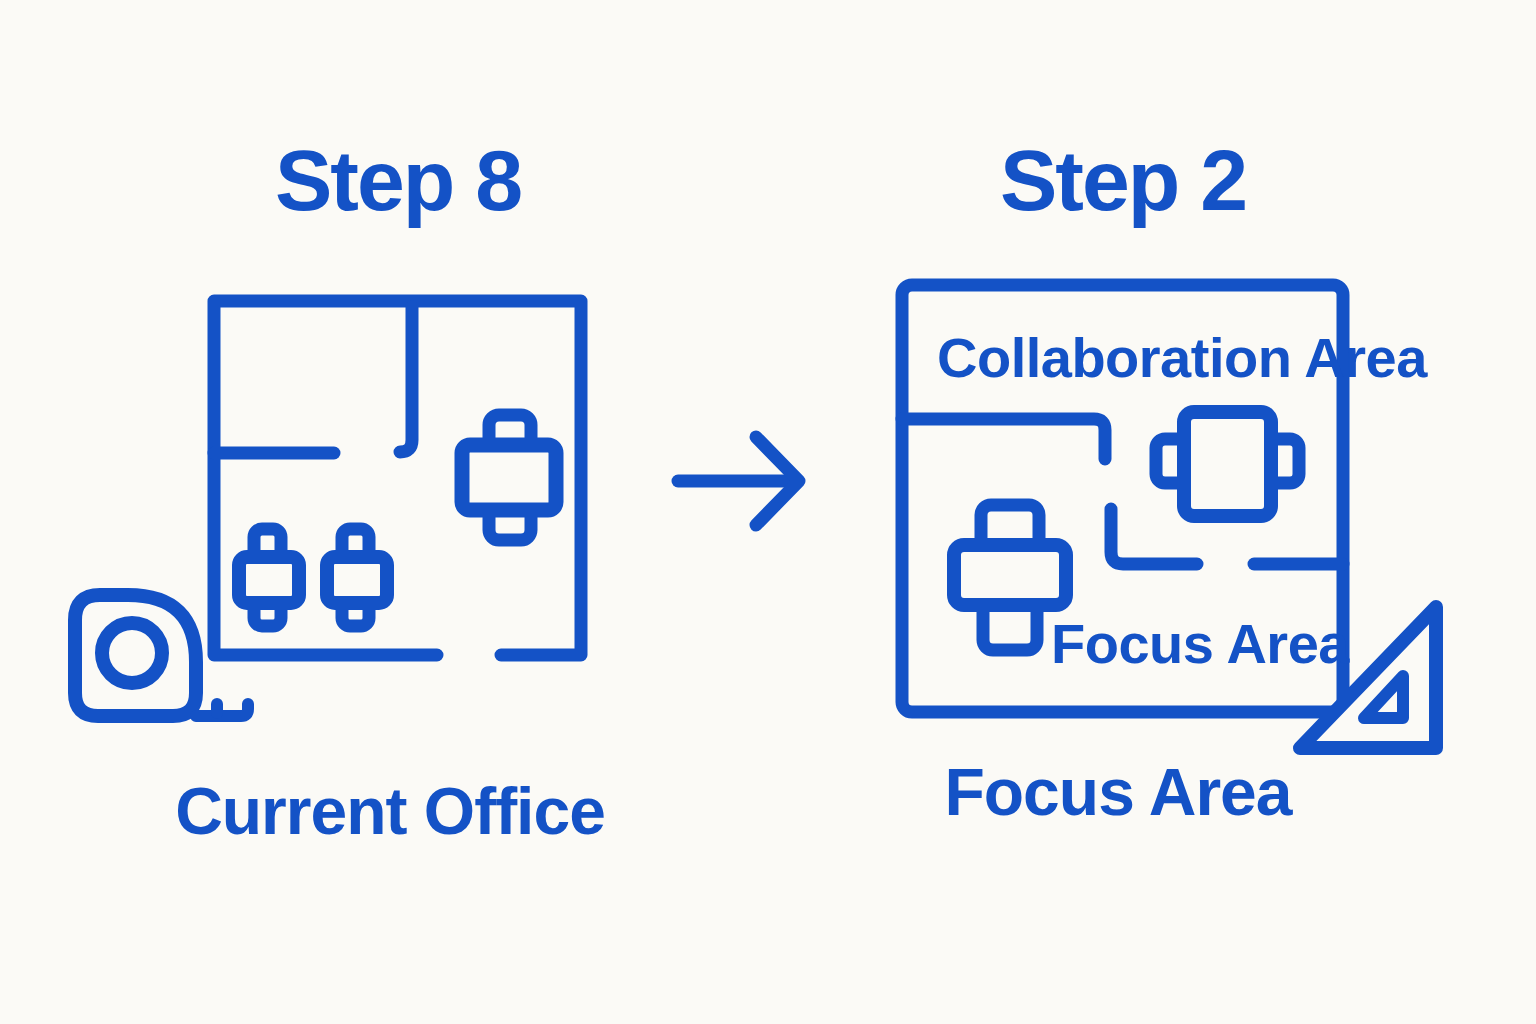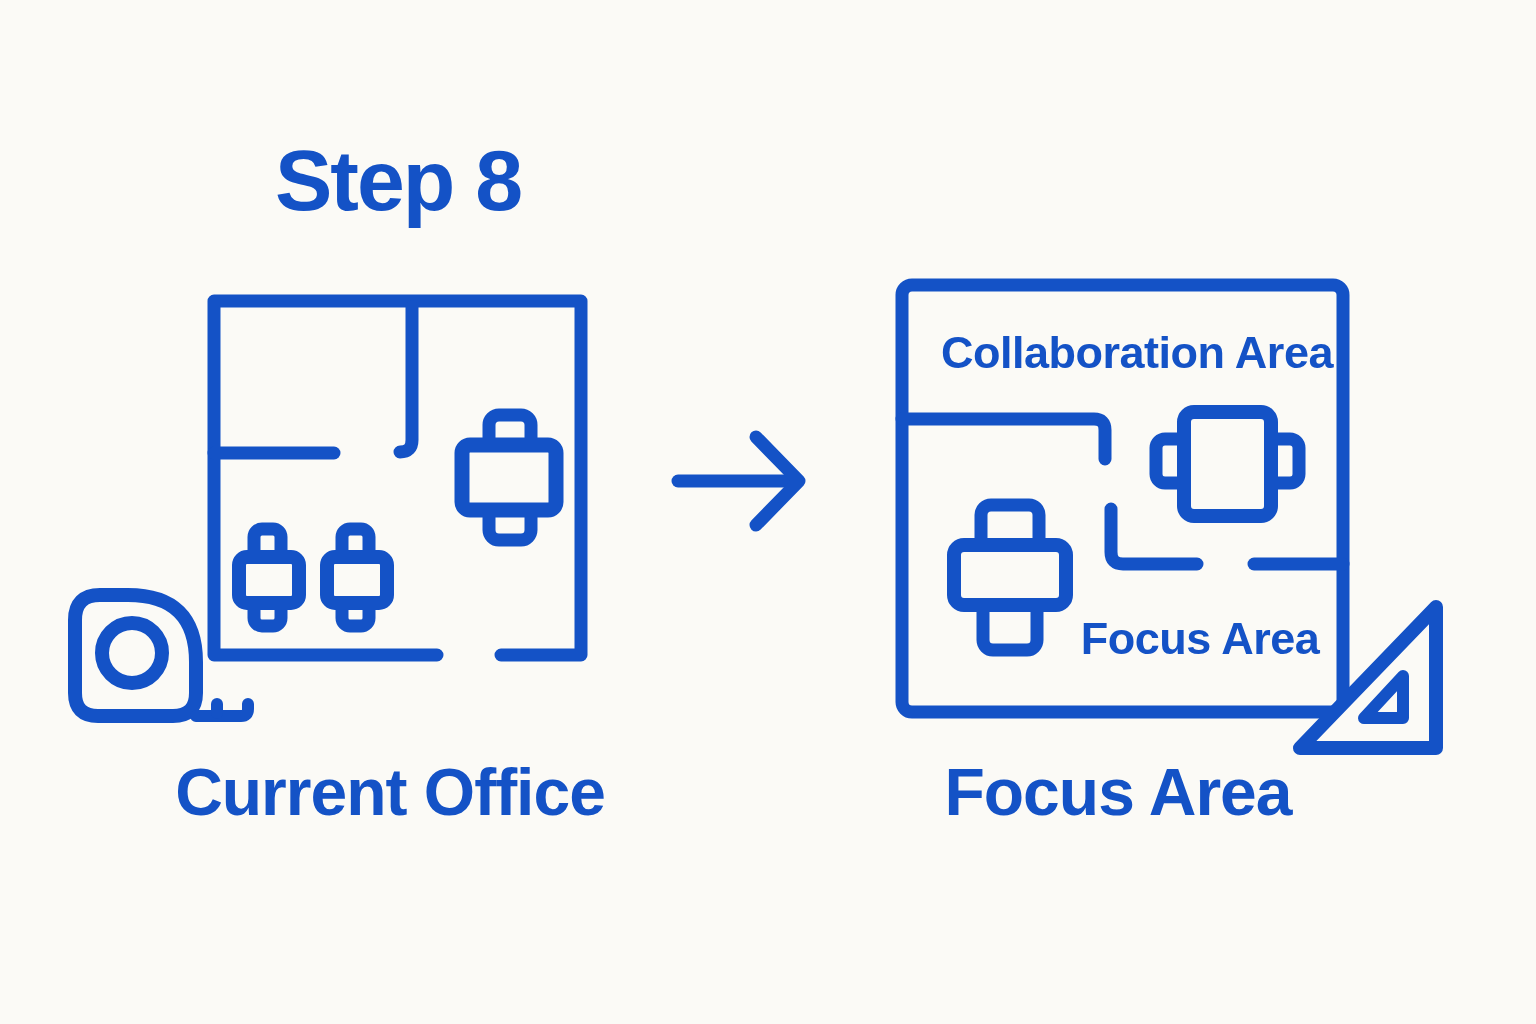--- a/index.html
+++ b/index.html
@@ -14,21 +14,21 @@
   .diagram-svg { position: absolute; left: 0; top: 0; }
   .label {
     position: absolute;
     color: var(--accent, #1452c6);
     text-align: center;
     line-height: 1;
     white-space: nowrap;
   }
   .step-title   { font-size: 86px; font-weight: bold; letter-spacing: -2px; }
   .caption      { font-size: 66px; font-weight: bold; letter-spacing: -1px; }
-  .zone-label   { font-size: 45px; font-weight: 600; letter-spacing: -0.5px; }
+  .zone-label   { font-size: 56px; font-weight: 600; letter-spacing: -0.5px; }
   .wall   { fill: none; stroke: var(--accent, #1452c6); stroke-width: 13; stroke-linecap: round; stroke-linejoin: round; }
   .wall-outer { stroke-width: 13; }
   .furn   { fill: var(--bg, #fbfaf6); stroke: var(--accent, #1452c6); stroke-width: 14; stroke-linejoin: round; }
   .furn-lg { stroke-width: 15; }
   .chair  { fill: var(--bg, #fbfaf6); stroke: var(--accent, #1452c6); stroke-width: 13; }
   .tool-fill { fill: var(--bg, #fbfaf6); stroke: var(--accent, #1452c6); stroke-width: 14; stroke-linejoin: round; stroke-linecap: round; }
   .tool-line { fill: none; stroke: var(--accent, #1452c6); stroke-width: 12; stroke-linecap: round; stroke-linejoin: round; }
   .arrow-stroke { fill: none; stroke: var(--accent, #1452c6); stroke-width: 13; stroke-linecap: round; stroke-linejoin: round; }
 </style>
 </head>
@@ -94,22 +94,23 @@
     </g>
 
     <g>
       <path class="tool-fill" d="M 1436 607 L 1300 748 L 1436 748 Z"></path>
       <path class="tool-line" d="M 1403 676 L 1364 718 L 1403 718 Z"></path>
     </g>
   </svg>
 
   <div class="label step-title" style="left:198px; top:137px; width:400px;">Step 8</div>
 
+  <div class="label step-title" style="left:923px; top:137px; width:400px;">Step 2</div>
 
   <div class="label zone-label" style="left:937px; top:330px; width:400px;">Collaboration Area</div>
 
   <div class="label zone-label" style="left:1000px; top:616px; width:400px;">Focus Area</div>
 
-  <div class="label caption" style="left:140px; top:759px; width:500px;">Current Office</div>
+  <div class="label caption" style="left:140px; top:778px; width:500px;">Current Office</div>
 
   <div class="label caption" style="left:868px; top:759px; width:500px;">Focus Area</div>
 
 </div>
 
 </body></html>

